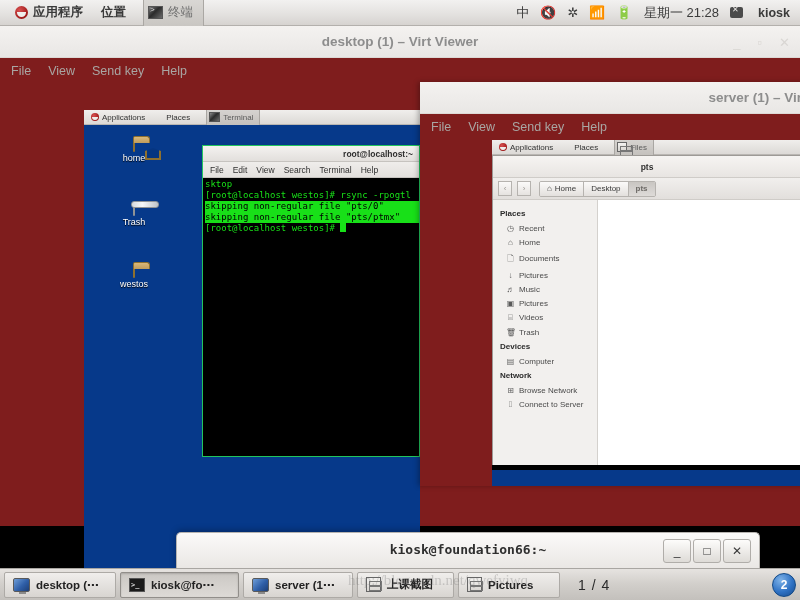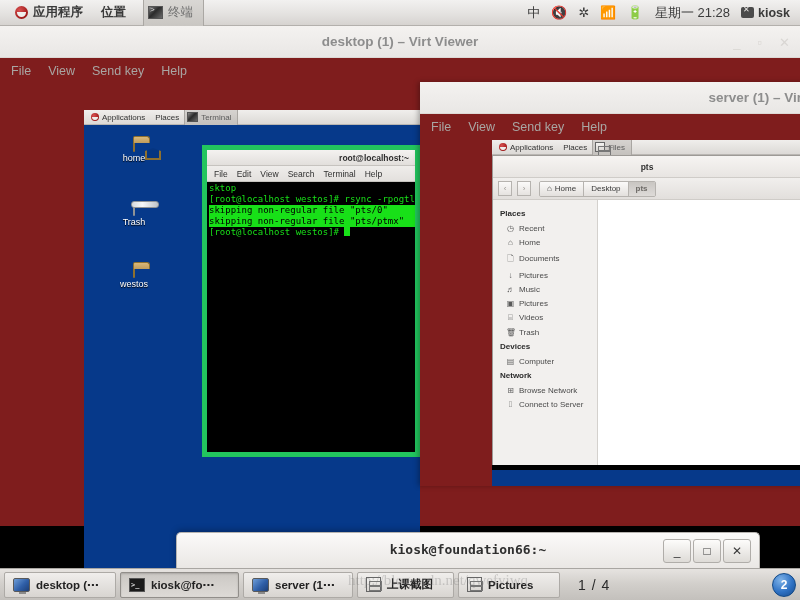--- a/index.html
+++ b/index.html
@@ -39,21 +39,21 @@
   }
   .mini-term {
     width: 15px; height: 13px; flex: none;
     background: linear-gradient(135deg,#7a7a7a,#2b2b2b 45%,#6a6a6a);
     border: 1px solid #555; position: relative;
   }
   .mini-term:before { content: ">"; position: absolute; left: 1px; top: -2px; font-size: 8px; color: #dcdcdc; }
 
   .tp-right { margin-left: auto; display: flex; align-items: center; gap: 11px; padding-right: 10px; color: #3b3b3b; font-size: 12.5px; }
   .tp-right .ico { font-size: 13px; color: #3b3b3b; line-height: 1; }
-  .tp-user { display: flex; align-items: center; gap: 4px; font-weight: bold; }
+  .tp-user { display: flex; align-items: center; gap: 15px; font-weight: bold; }
   .chat-ico {
     width: 13px; height: 11px; background: #4b4b4b; border-radius: 2px;
     position: relative; display: inline-block;
   }
   .chat-ico:after {
     content: "✕"; position: absolute; left: 2px; top: -2px; color: #e9e7e5; font-size: 8px;
   }
 
   
   .vv { position: absolute; background: #7f1d1d; }
@@ -70,21 +70,21 @@
   
   #winDesktop { left: 0; top: 26px; width: 800px; height: 500px; }
   #desktopGuest {
     position: absolute; left: 84px; top: 84px; width: 336px; height: 478px;
     background: #000; overflow: hidden;
   }
   .guest-panel {
     height: 15px; width: 100%;
     background: linear-gradient(to bottom,#f0eeec,#dcd9d6);
     border-bottom: 1px solid #b9b6b2;
-    display: flex; align-items: center; font-size: 8px; color: #333; gap: 0; padding-left: 2px;
+    display: flex; align-items: center; font-size: 8px; color: #333; gap: 11px; padding-left: 2px;
   }
   .gp-item { padding: 0 5px; display: flex; align-items: center; gap: 3px; }
   .fedora-dot-sm { width: 8px; height: 8px; border-radius: 50%;
     background: radial-gradient(circle at 35% 32%, #d85050 0%, #9f1a1a 70%); position: relative; flex: none; }
   .fedora-dot-sm:after { content:""; position:absolute; left:1px; top:4px; width:6px; height:3px; background:#efeeec; border-radius:0 0 3px 3px; }
   .gp-win { background: linear-gradient(to bottom,#d6d3d0,#c4c1bd); border-left:1px solid #a9a6a2; border-right:1px solid #a9a6a2;
     height: 15px; display: flex; align-items: center; gap: 3px; padding: 0 6px 0 2px; color: #5c5c5c; }
   .mini-term-sm { width: 11px; height: 10px; flex: none; background: linear-gradient(135deg,#8a8a8a,#2b2b2b 45%,#6a6a6a); border: 1px solid #555; }
 
   .guest-desk { position: absolute; left: 0; top: 15px; right: 0; bottom: 13px; background: #06398a; }
@@ -110,21 +110,21 @@
     background: linear-gradient(to right,#cfd3d6,#f2f5f7 40%,#b9bec2);
     border: 1px solid #8e9396; border-radius: 2px 2px 5px 5px;
   }
   .trash:before {
     content: ""; position: absolute; left: -3px; top: -4px; width: 26px; height: 5px;
     background: linear-gradient(to right,#d6dadd,#f5f8fa 40%,#bfc4c8);
     border: 1px solid #8e9396; border-radius: 3px;
   }
 
   
-  .gterm { position: absolute; background: #000; border: 5px solid #22c55e; }
+  .gterm { position: absolute; background: #000; border: 1px solid #22c55e; }
   .gterm-title {
     height: 16px; background: linear-gradient(to bottom,#f4f2f0,#e2dfdc);
     border-bottom: 1px solid #c6c3bf; position: relative;
     display: flex; align-items: center; justify-content: flex-end; padding-right: 6px;
   }
   .gterm-title .t { font-size: 8.5px; font-weight: bold; color: #2f2f2f; }
   .gterm-menu {
     height: 16px; background: linear-gradient(to bottom,#efedeb,#e3e0dd); border-bottom: 1px solid #c6c3bf;
     display: flex; align-items: center; gap: 9px; padding-left: 7px; font-size: 8.5px; color: #2f2f2f;
   }

